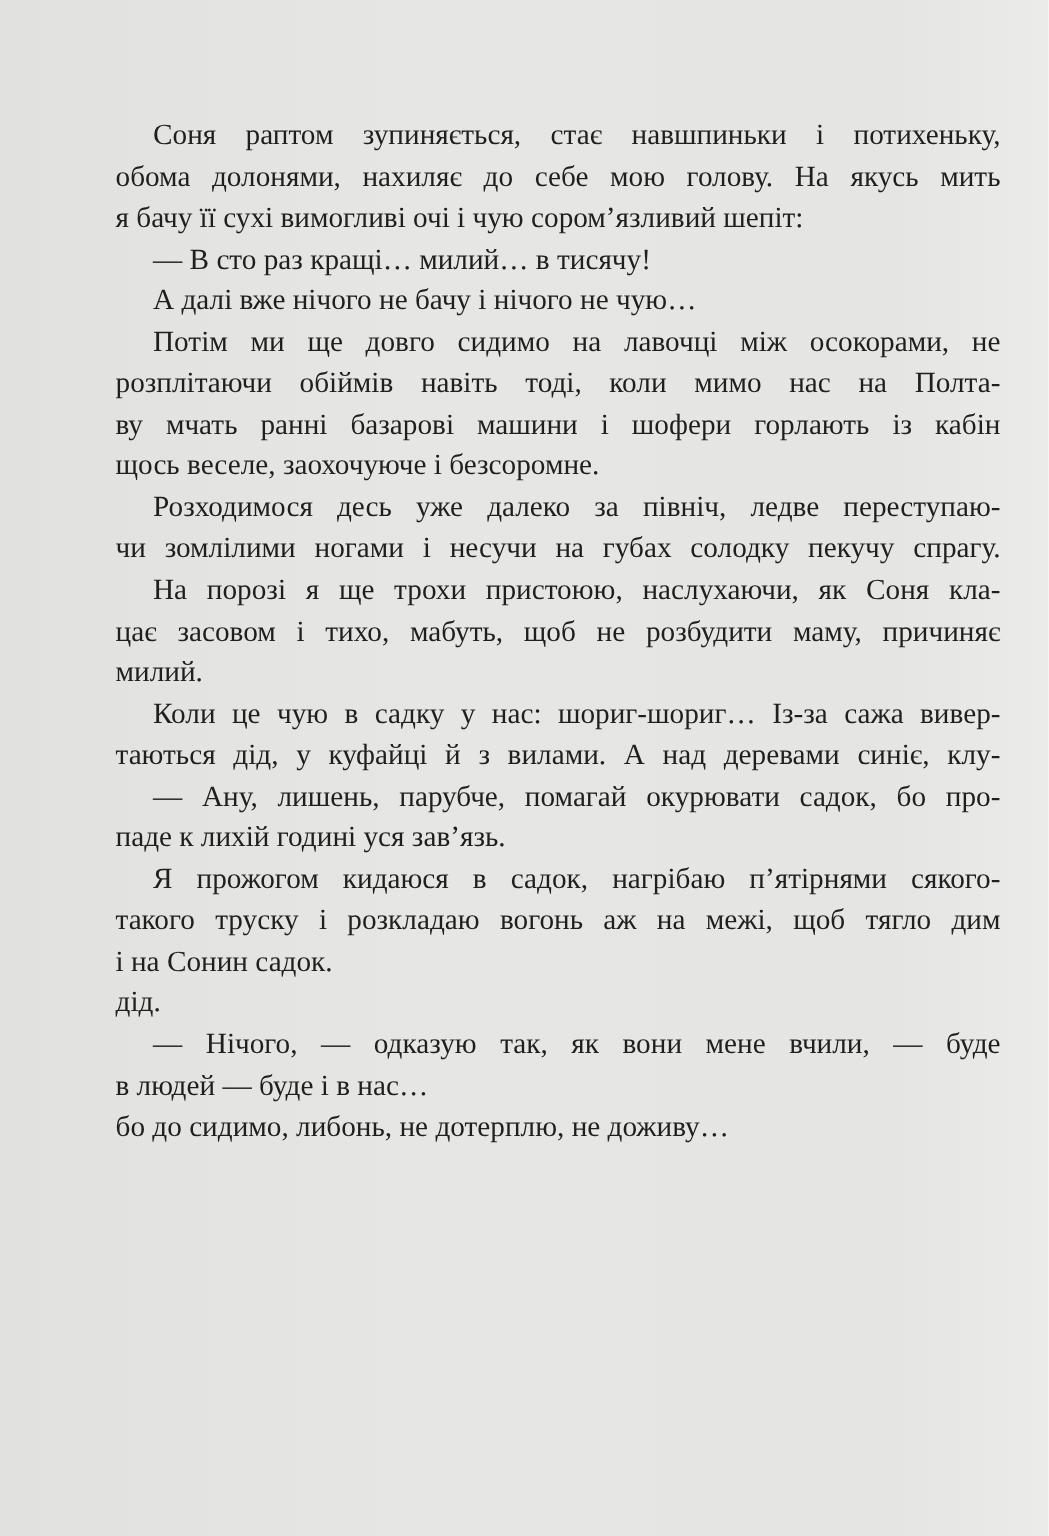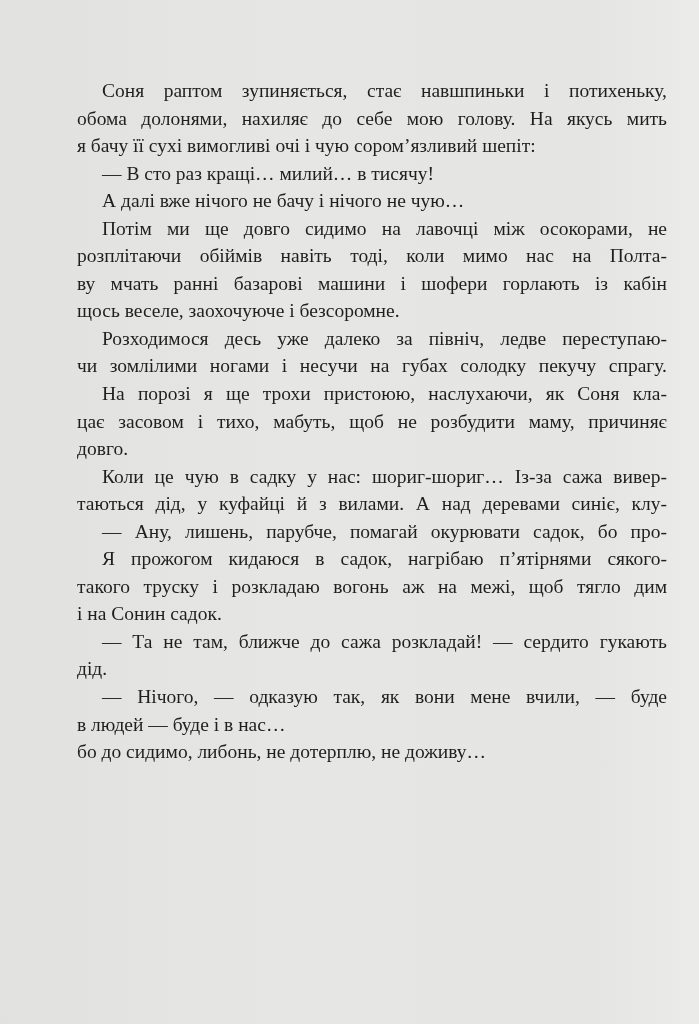--- a/index.html
+++ b/index.html
@@ -73,40 +73,40 @@
     </div>
 
     <div>
       <span class="line just indent">Розходимося десь уже далеко за північ, ледве переступаю-</span>
       <span class="line just">чи зомлілими ногами і несучи на губах солодку пекучу спрагу.</span>
     </div>
 
     <div>
       <span class="line just indent">На порозі я ще трохи пристоюю, наслухаючи, як Соня кла-</span>
       <span class="line just">цає засовом і тихо, мабуть, щоб не розбудити маму, причиняє</span>
-      <span class="line last">довго.</span>
+      <span class="line last">милий.</span>
     </div>
 
     <div>
       <span class="line just indent">Коли це чую в садку у нас: шориг-шориг… Із-за сажа вивер-</span>
       <span class="line just">таються дід, у куфайці й з вилами. А над деревами синіє, клу-</span>
     </div>
 
     <div>
       <span class="line just indent">— Ану, лишень, парубче, помагай окурювати садок, бо про-</span>
+      <span class="line last">паде к лихій годині уся зав’язь.</span>
     </div>
 
     <div>
       <span class="line just indent">Я прожогом кидаюся в садок, нагрібаю п’ятірнями сякого-</span>
       <span class="line just">такого труску і розкладаю вогонь аж на межі, щоб тягло дим</span>
       <span class="line last">і на Сонин садок.</span>
     </div>
 
     <div>
-      <span class="line just indent">— Та не там, ближче до сажа розкладай! — сердито гукають</span>
       <span class="line last">дід.</span>
     </div>
 
     <div>
       <span class="line just indent">— Нічого, — одказую так, як вони мене вчили, — буде</span>
       <span class="line last">в людей — буде і в нас…</span>
     </div>
 
     <div>
       <span class="line last">бо до сидимо, либонь, не дотерплю, не доживу…</span>

